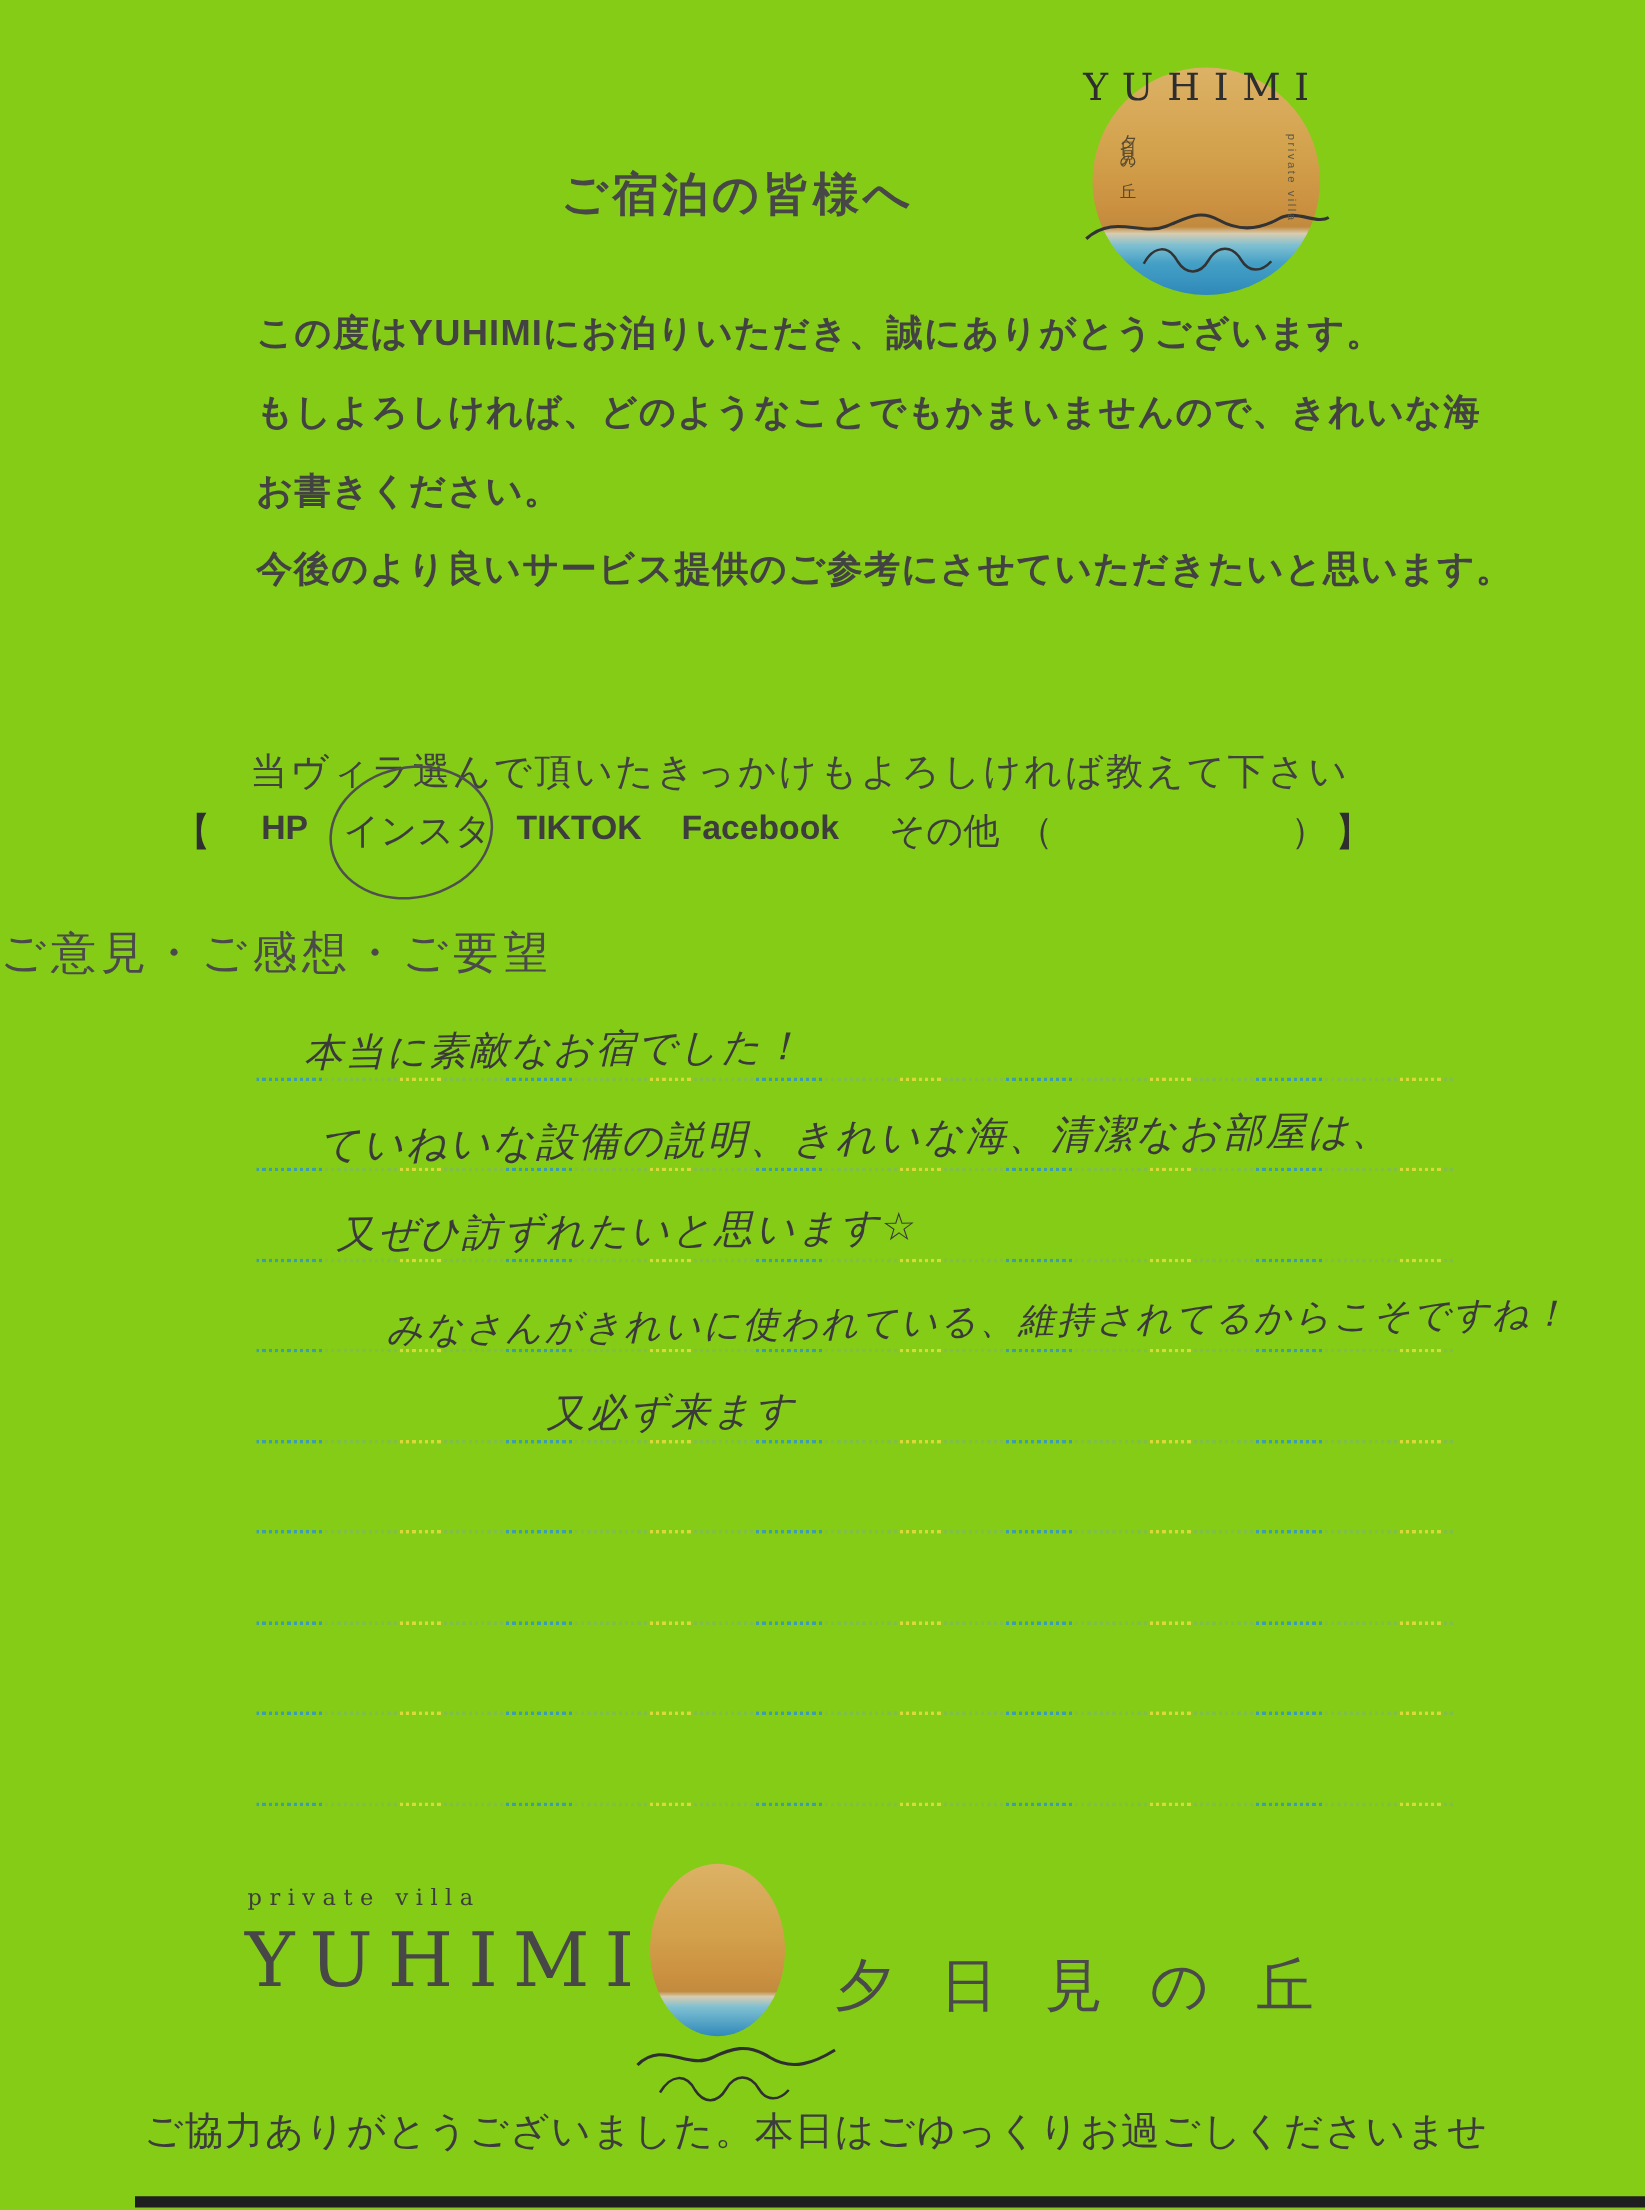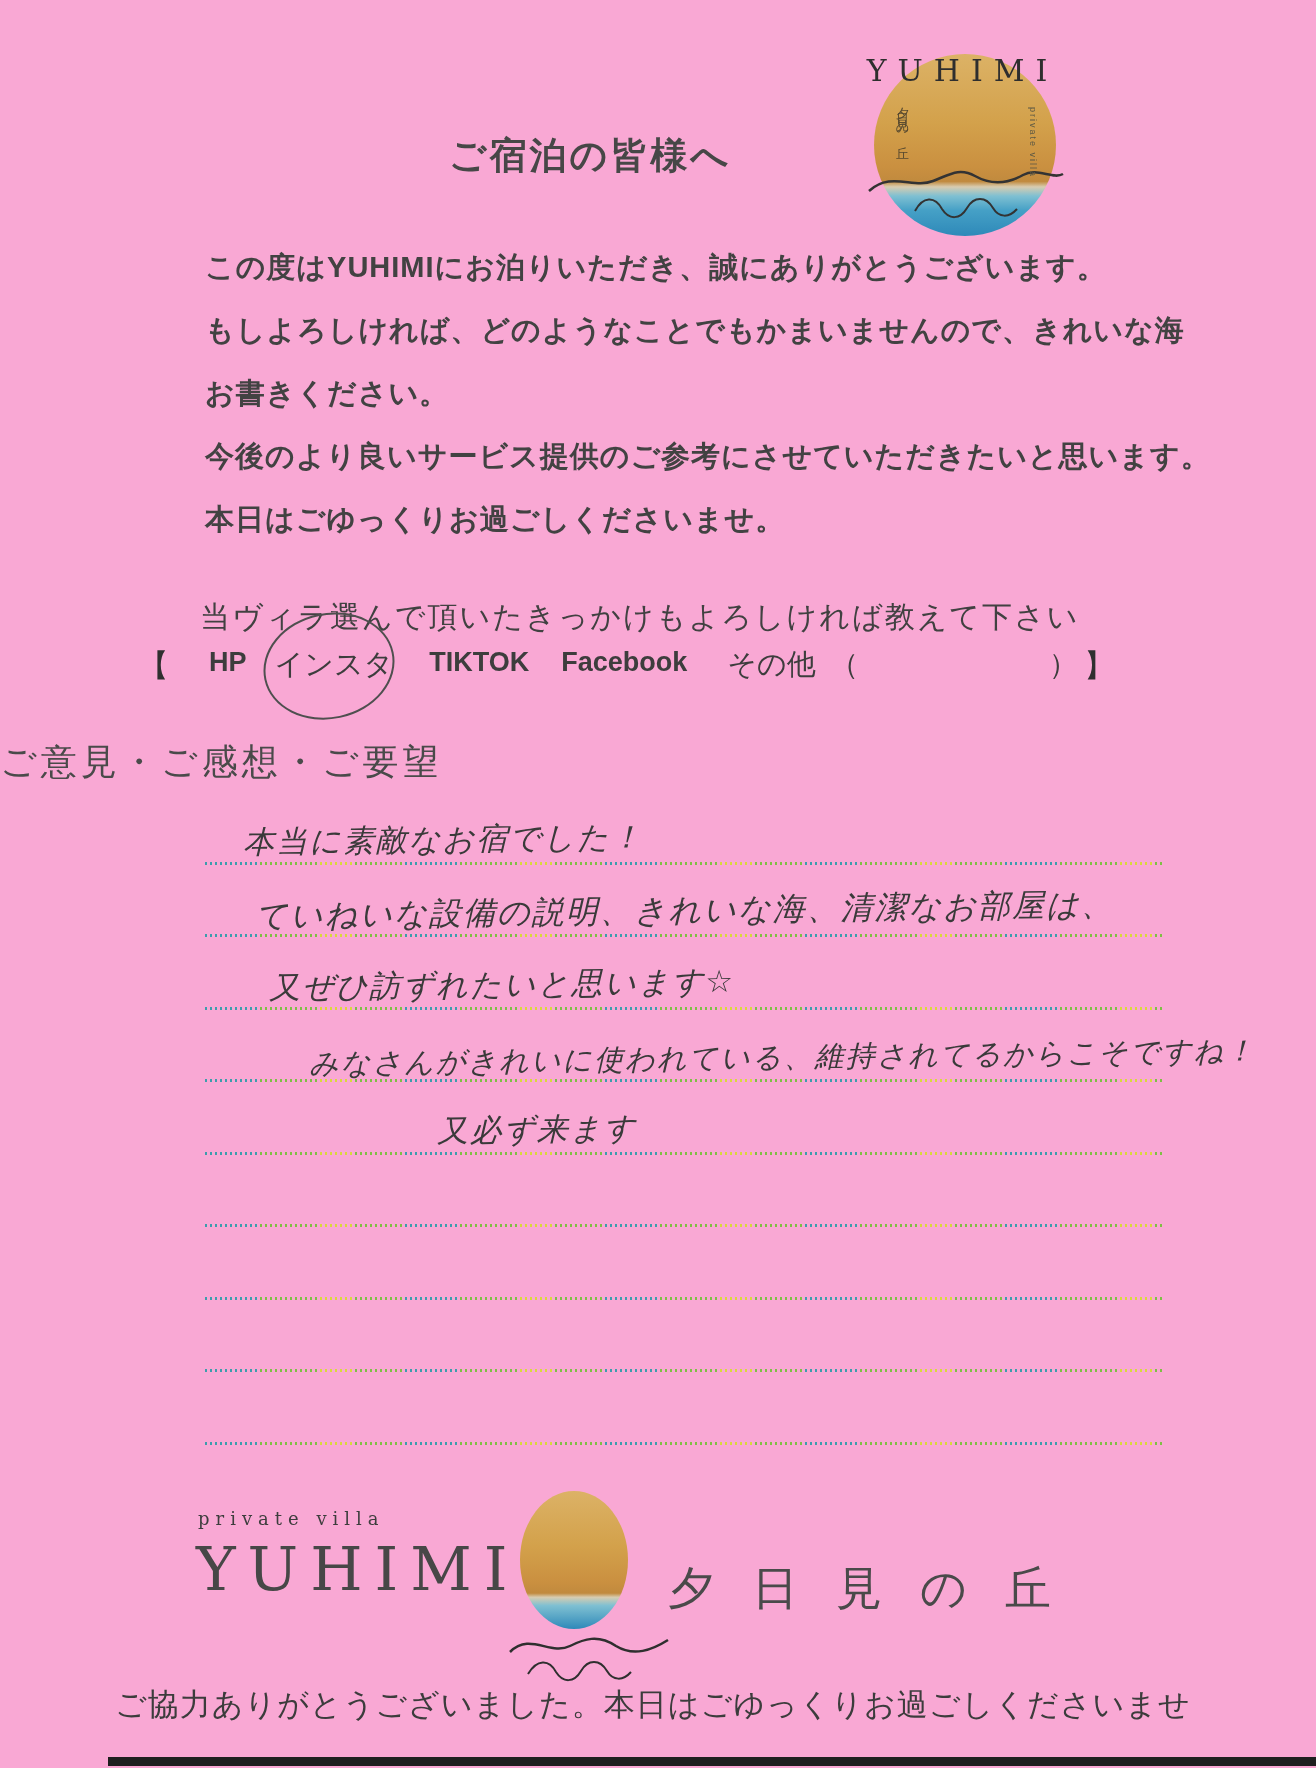--- a/index.html
+++ b/index.html
@@ -1,16 +1,16 @@
 <!DOCTYPE html>
 <html><head>
 <meta charset="utf-8">
 <style>
   html,body{margin:0;padding:0;background:#e8e8e8;}
-  .page{position:relative;width:1316px;height:1768px;background:#f9a8d4;overflow:hidden;
+  .page{position:relative;width:1316px;height:1768px;background:#84cc16;overflow:hidden;
         font-family:"Liberation Sans","DejaVu Sans",sans-serif;color:#3b3b3b;}
 
   
   .toplogo{position:absolute;left:855px;top:33px;width:215px;height:205px;}
   .toplogo .en{position:absolute;top:20px;left:0;width:100%;text-align:center;
       font-family:"DejaVu Serif","Liberation Serif",serif;font-size:30px;letter-spacing:11px;color:#2e2e2e;}
   .toplogo .jp-vert{position:absolute;left:38px;top:64px;writing-mode:vertical-rl;text-orientation:upright;
       font-size:13px;letter-spacing:6px;color:#57492f;}
   .toplogo .pv-vert{position:absolute;right:32px;top:74px;writing-mode:vertical-rl;
       font-size:9px;letter-spacing:2px;color:#5c5844;}
@@ -20,21 +20,21 @@
       font-size:37px;letter-spacing:3px;color:#474747;font-weight:bold;}
   .intro{position:absolute;left:205px;top:236px;font-size:29px;letter-spacing:1px;color:#424242;}
   .intro .line{line-height:63px;height:63px;white-space:nowrap;font-weight:bold;}
   .question{position:absolute;left:200px;top:597px;font-size:30px;letter-spacing:2px;color:#414141;white-space:nowrap;}
 
   .channels{position:absolute;left:138px;top:645px;font-size:29px;color:#3d3d3d;
       display:flex;align-items:flex-start;white-space:nowrap;}
   .channels .brkt{font-size:31px;color:#2f2f2f;}
   .channels .opt{display:inline-block;}
   .channels .latin{font-weight:700;font-size:27px;padding-top:2px;}
-  .ml40{margin-left:40px}.ml46{margin-left:28px}.ml44{margin-left:36px}
+  .ml40{margin-left:40px}.ml46{margin-left:28px}.ml44{margin-left:20px}
   .ml32{margin-left:32px}.ml14{margin-left:14px}.ml190{margin-left:190px}.ml6{margin-left:6px}
   .circled{position:relative;}
   .circled::before{content:"";position:absolute;left:-10%;top:-80%;width:108%;height:255%;
       border:2px solid #4f4f4f;border-radius:50%;transform:rotate(-12deg);}
 
   .fb-head{position:absolute;left:0;top:738px;width:1190px;text-align:left;
       font-size:36px;letter-spacing:4px;color:#4a4a4a;}
 
   
   .writing{position:absolute;left:205px;top:792px;width:958px;}
@@ -87,21 +87,20 @@
     <div class="pv-vert">private villa</div>
   </div>
 
   <div class="title">ご宿泊の皆様へ</div>
 
   <div class="intro">
     <div class="line">この度はYUHIMIにお泊りいただき、誠にありがとうございます。</div>
     <div class="line">もしよろしければ、どのようなことでもかまいませんので、きれいな海</div>
     <div class="line">お書きください。</div>
     <div class="line">今後のより良いサービス提供のご参考にさせていただきたいと思います。</div>
-    <div class="line">本日はごゆっくりお過ごしくださいませ。</div>
   </div>
 
   <div class="question">当ヴィラ選んで頂いたきっかけもよろしければ教えて下さい</div>
 
   <div class="channels">
     <span class="brkt">【</span>
     <span class="opt latin ml40">HP</span>
     <span class="opt circled ml46">インスタ</span>
     <span class="opt latin ml44">TIKTOK</span>
     <span class="opt latin ml32">Facebook</span>

